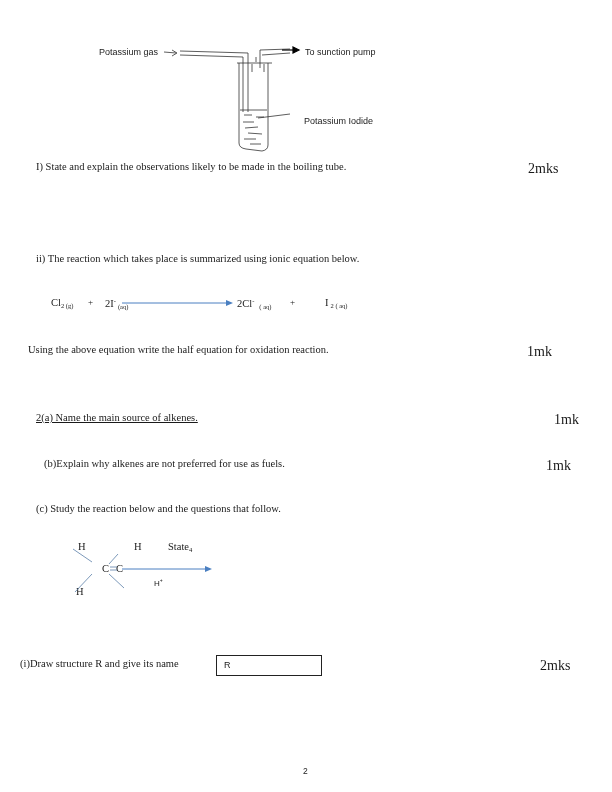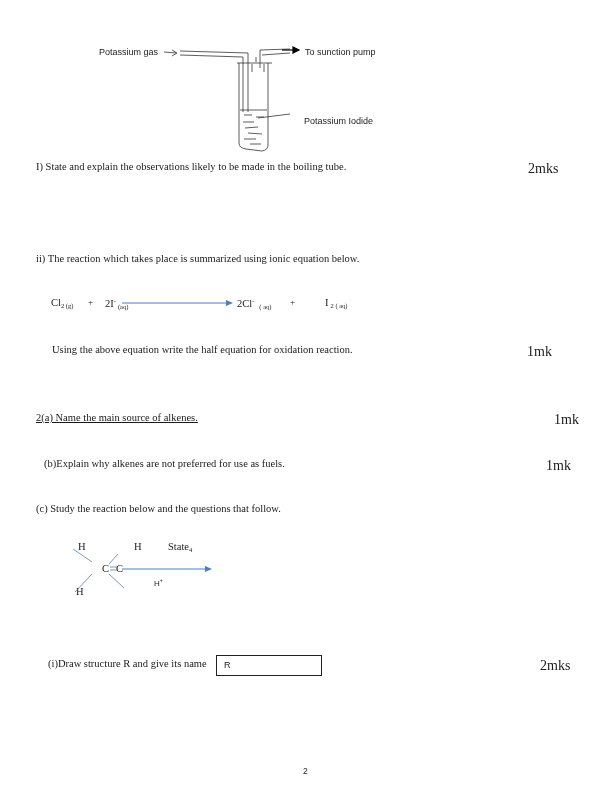--- a/index.html
+++ b/index.html
@@ -63,21 +63,21 @@
   <span class="abs serif" style="left:105px; top:297px;"><span>2I</span><span class="sup">-</span><span class="sub" style="margin-left:2px;">(aq)</span></span>
   <svg style="left:0; top:0;" width="612" height="320">
     <line x1="122" y1="303" x2="228" y2="303" stroke="#4a7fc1" stroke-width="1"></line>
     <path d="M226 300 L233 303 L226 306 Z" fill="#4a7fc1"></path>
   </svg>
   <span class="abs serif" style="left:237px; top:297px;"><span>2Cl</span><span class="sup">-</span><span class="sub" style="margin-left:5px;">( aq)</span></span>
   <span class="abs serif" style="left:290px; top:297px; font-size:9px;">+</span>
   <span class="abs serif" style="left:325px; top:297px;"><span>I</span><span class="sub" style="margin-left:2px;">2  ( aq)</span></span>
 </div>
 
-<span class="abs serif" style="left:52px; top:344px;">Using the above equation write the half equation for oxidation reaction.</span>
+<span class="abs serif" style="left:28px; top:344px;">Using the above equation write the half equation for oxidation reaction.</span>
 <span class="abs marks" style="left:527px; top:344px;">1mk</span>
 
 <span class="abs serif" style="left:36px; top:412px;text-decoration:underline;">2(a) Name the main source of alkenes.</span>
 <span class="abs marks" style="left:554px; top:412px;">1mk</span>
 
 <span class="abs serif" style="left:44px; top:458px;"> (b)Explain why alkenes are not preferred for use as fuels.</span>
 <span class="abs marks" style="left:546px; top:458px;">1mk</span>
 
 <span class="abs serif" style="left:36px; top:503px;font-family:Liberation Serif, serif;">(c)  Study the reaction below and the questions that follow.</span>
 
@@ -97,19 +97,19 @@
       <line x1="110" y1="567" x2="117" y2="567"></line>
       <line x1="110" y1="570" x2="117" y2="570"></line>
       <line x1="109" y1="564" x2="118" y2="554"></line>
       <line x1="109" y1="574" x2="124" y2="588"></line>
     </g>
     <line x1="122" y1="569" x2="206" y2="569" stroke="#4a7fc1" stroke-width="1"></line>
     <path d="M205 566 L212 569 L205 572 Z" fill="#4a7fc1"></path>
   </svg>
 </div>
 
-<span class="abs serif" style="left:48px; top:658px;">(i)Draw structure R and give its name</span>
+<span class="abs serif" style="left:20px; top:658px;">(i)Draw structure R and give its name</span>
 <div class="answer-box" style="left:216px; top:655px; width:104px; height:19px;">
   <span>R</span>
 </div>
 <span class="abs marks" style="left:540px; top:658px;">2mks</span>
 
 <span class="abs sans" style="left:303px; top:766px; font-size:8.5px;">2</span>
 
 </body></html>

